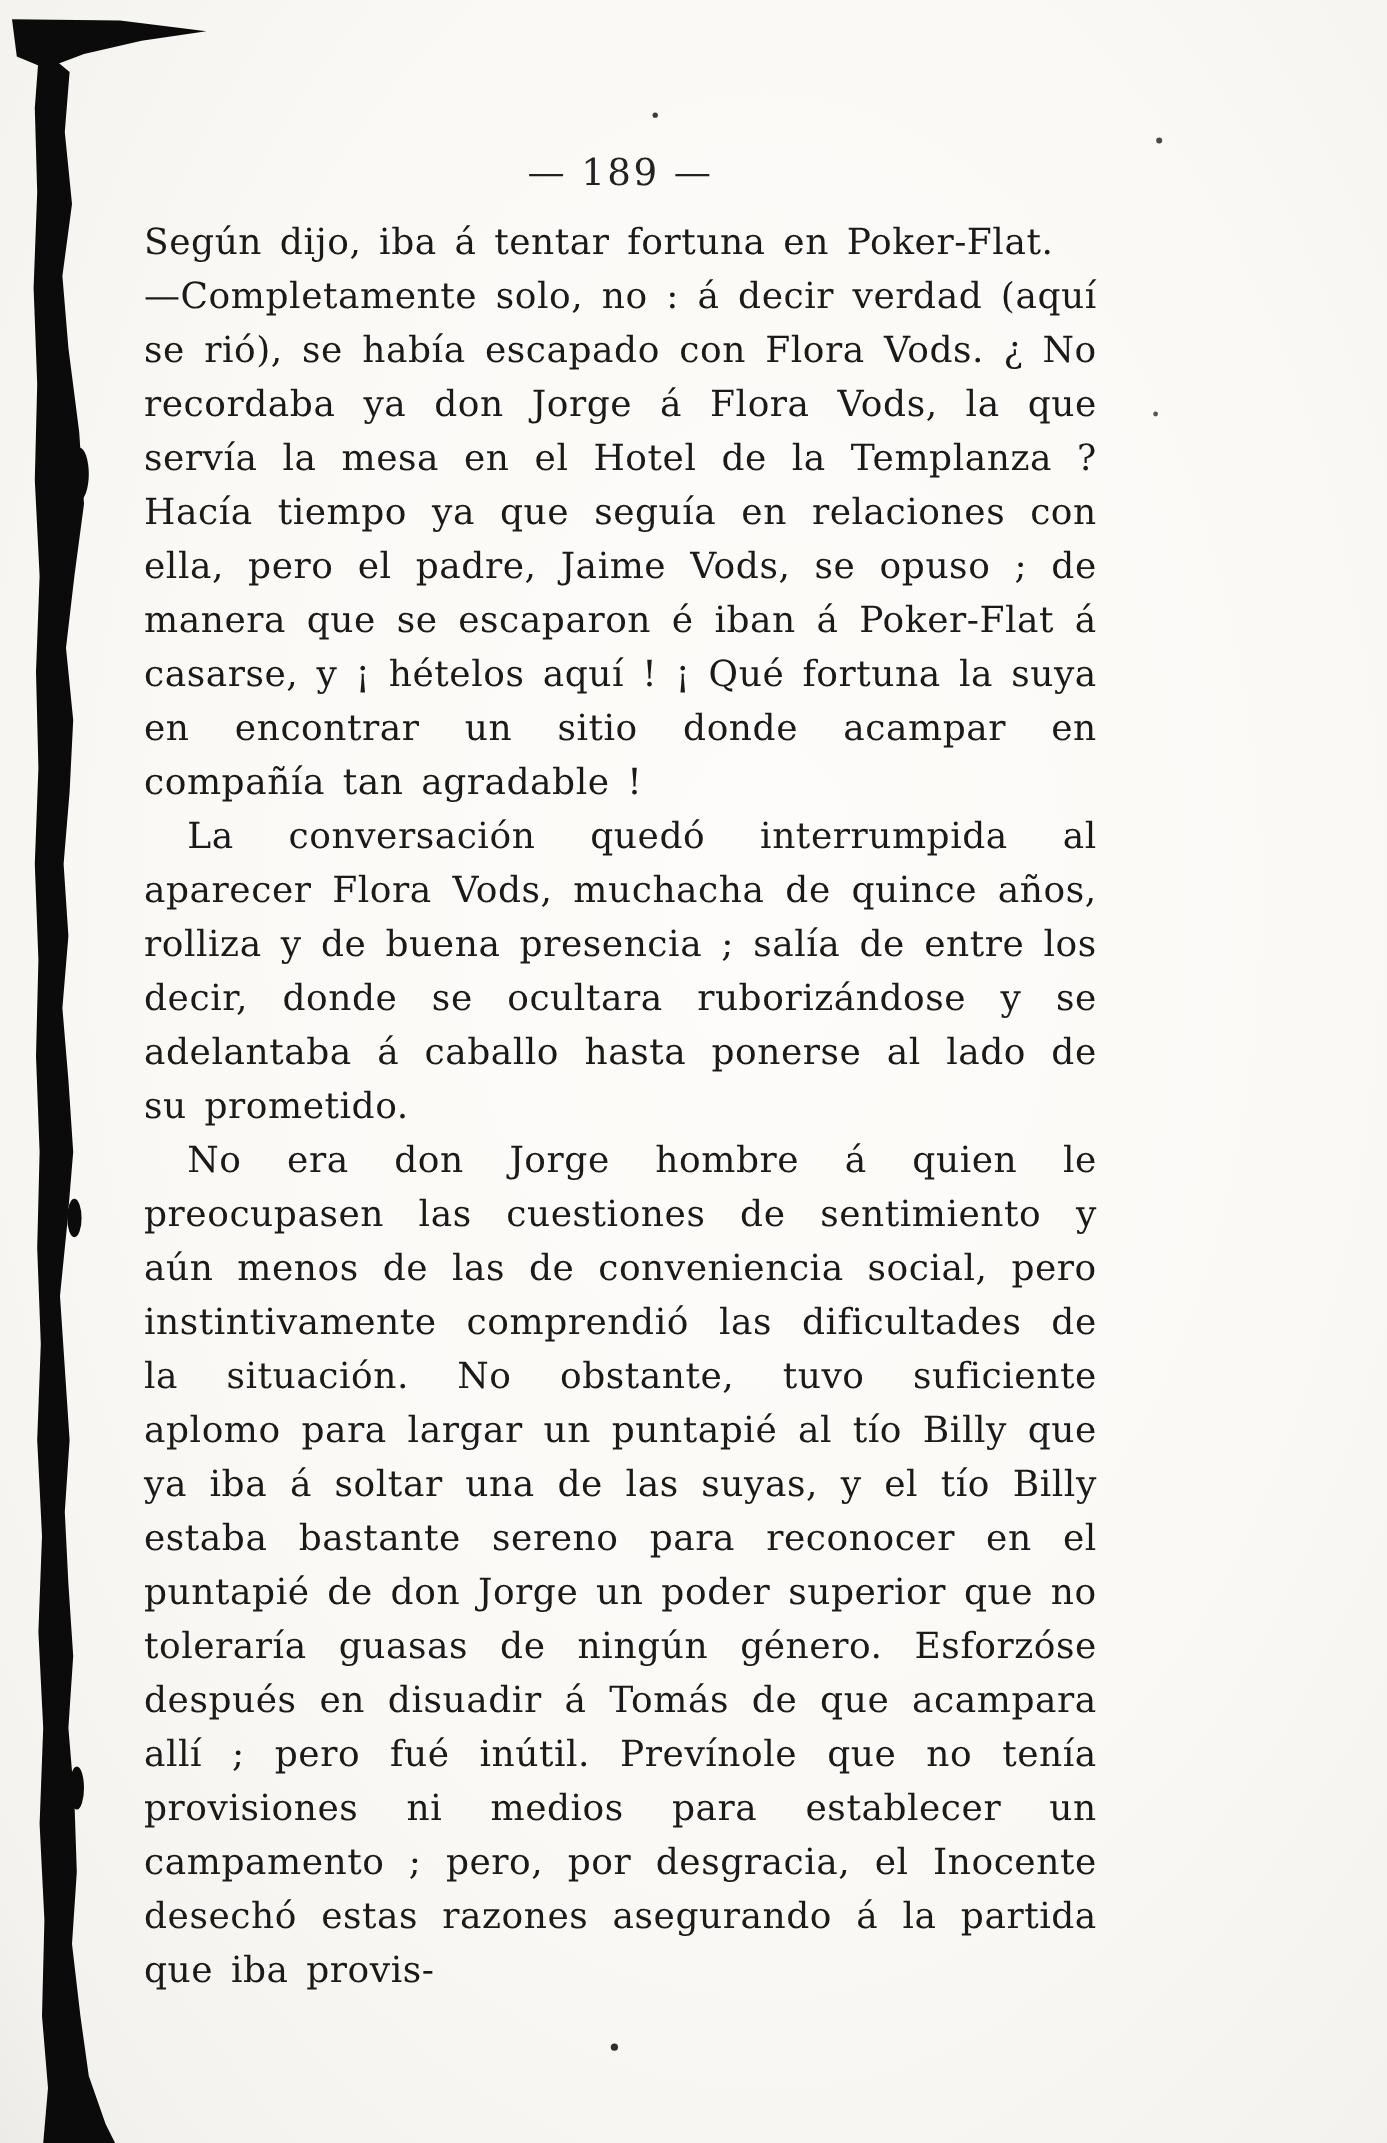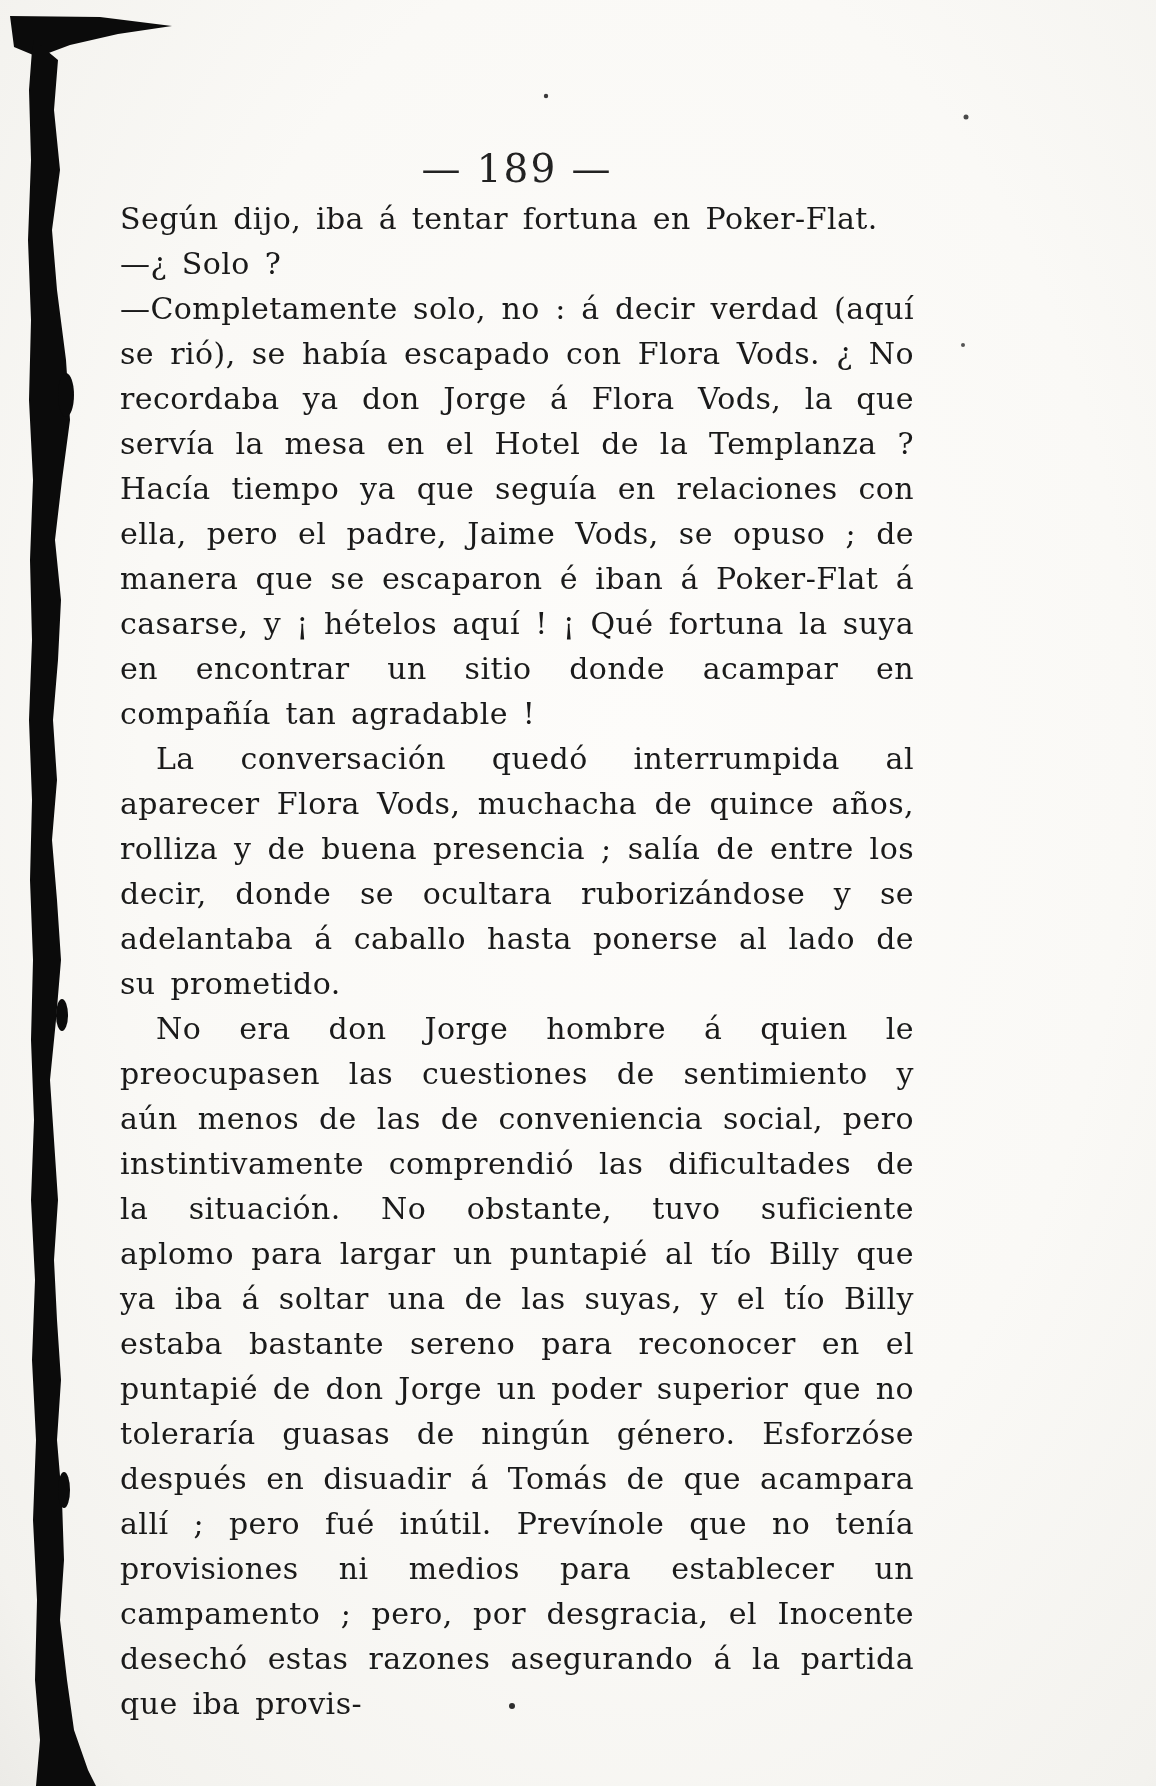--- a/index.html
+++ b/index.html
@@ -21,31 +21,31 @@
     position: absolute;
     left: 0;
     top: 0;
     width: 1156px;
     height: 1786px;
     pointer-events: none;
   }
   .page-number {
     position: absolute;
     left: 120px;
-    top: 146px;
+    top: 126px;
     width: 794px;
     text-align: center;
-    font-size: 39px;
+    font-size: 31px;
     letter-spacing: 2px;
     color: #222;
   }
   .text-block {
     position: absolute;
     left: 120px;
-    top: 196px;
+    top: 180px;
     width: 794px;
     font-size: 30px;
     line-height: 45px;
     text-align: justify;
     word-spacing: 0.16em;
     letter-spacing: 0.015em;
     color: #1a1a1a;
   }
   .text-block p {
     margin: 0;
@@ -83,19 +83,18 @@
     <circle cx="546" cy="96" r="2.2" fill="#3a3a3a"></circle>
     <circle cx="966" cy="117" r="2.5" fill="#4a4a4a"></circle>
     <circle cx="963" cy="345" r="2" fill="#555"></circle>
     <circle cx="512" cy="1706" r="3" fill="#2e2e2e"></circle>
   </svg>
 
   <div class="page-number">— 189 —</div>
 
   <div class="text-block">
     <p>Según dijo, iba á tentar fortuna en Poker-Flat.</p>
-    <p>—¿ Solo ?</p>
     <p>—Completamente solo, no : á decir verdad (aquí se rió), se había escapado con Flora Vods. ¿ No recordaba ya don Jorge á Flora Vods, la que servía la mesa en el Hotel de la Templanza ? Hacía tiempo ya que seguía en relaciones con ella, pero el padre, Jaime Vods, se opuso ; de manera que se escaparon é iban á Poker-Flat á casarse, y ¡ hételos aquí ! ¡ Qué fortuna la suya en encontrar un sitio donde acampar en compañía tan agradable !</p>
     <p class="indent">La conversación quedó interrumpida al aparecer Flora Vods, muchacha de quince años, rolliza y de buena presencia ; salía de entre los decir, donde se ocultara ruborizándose y se adelantaba á caballo hasta ponerse al lado de su prometido.</p>
     <p class="indent">No era don Jorge hombre á quien le preocupasen las cuestiones de sentimiento y aún menos de las de conveniencia social, pero instintivamente comprendió las dificultades de la situación. No obstante, tuvo suficiente aplomo para largar un puntapié al tío Billy que ya iba á soltar una de las suyas, y el tío Billy estaba bastante sereno para reconocer en el puntapié de don Jorge un poder superior que no toleraría guasas de ningún género. Esforzóse después en disuadir á Tomás de que acampara allí ; pero fué inútil. Prevínole que no tenía provisiones ni medios para establecer un campamento ; pero, por desgracia, el Inocente desechó estas razones asegurando á la partida que iba provis-</p>
   </div>
 
 </div>
 
 </body></html>

